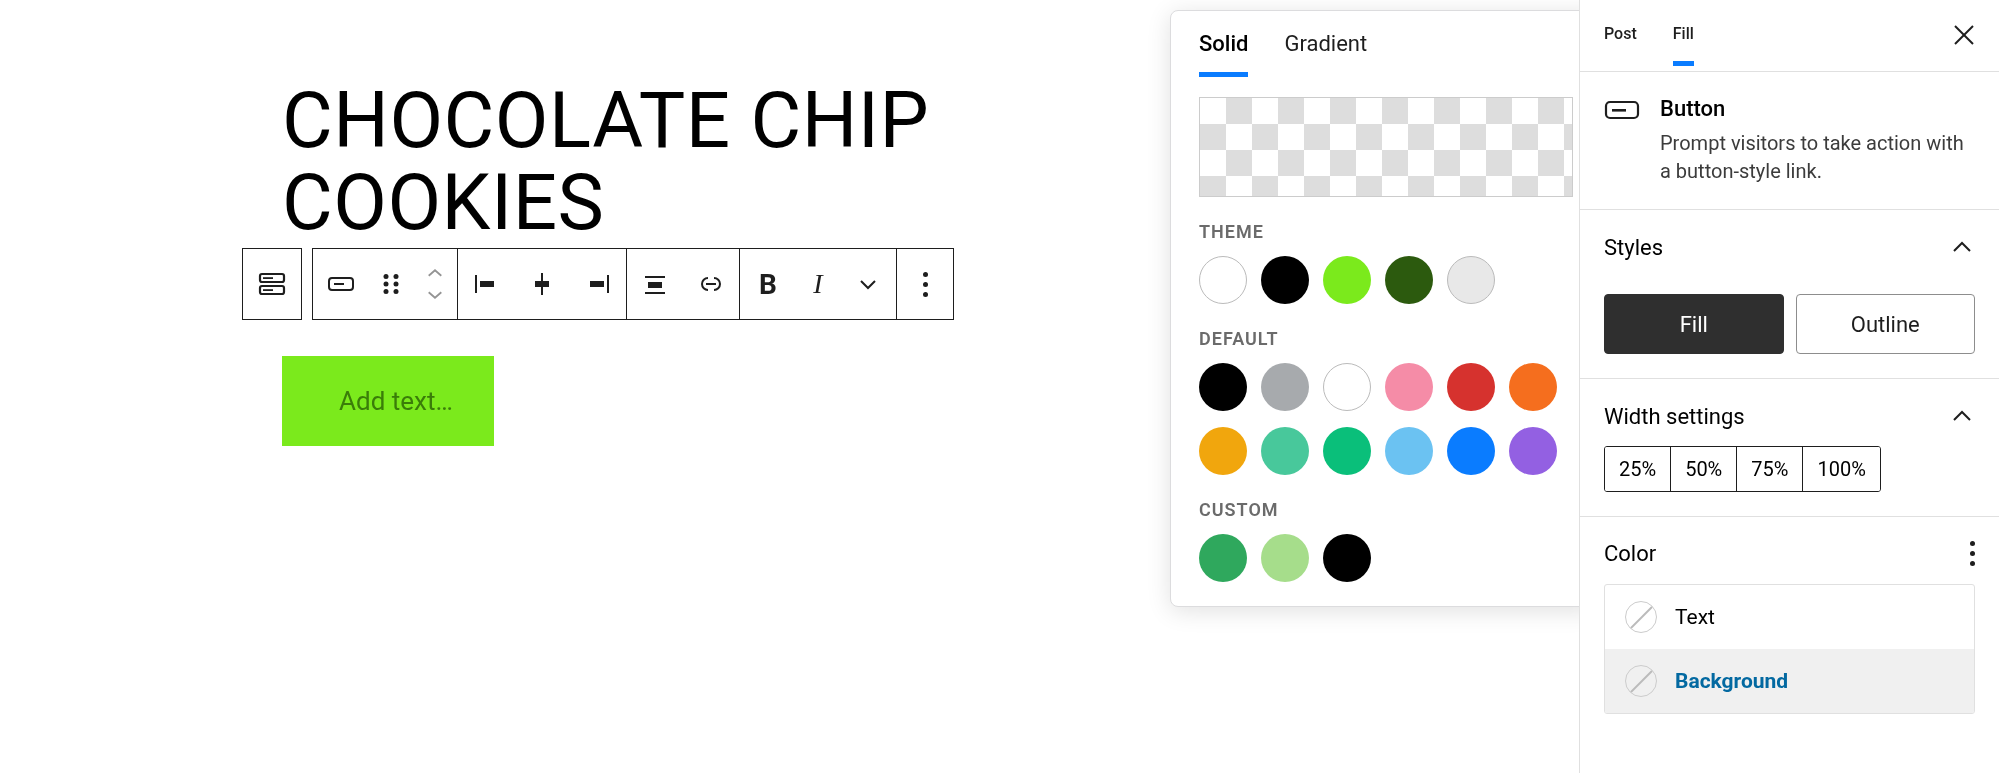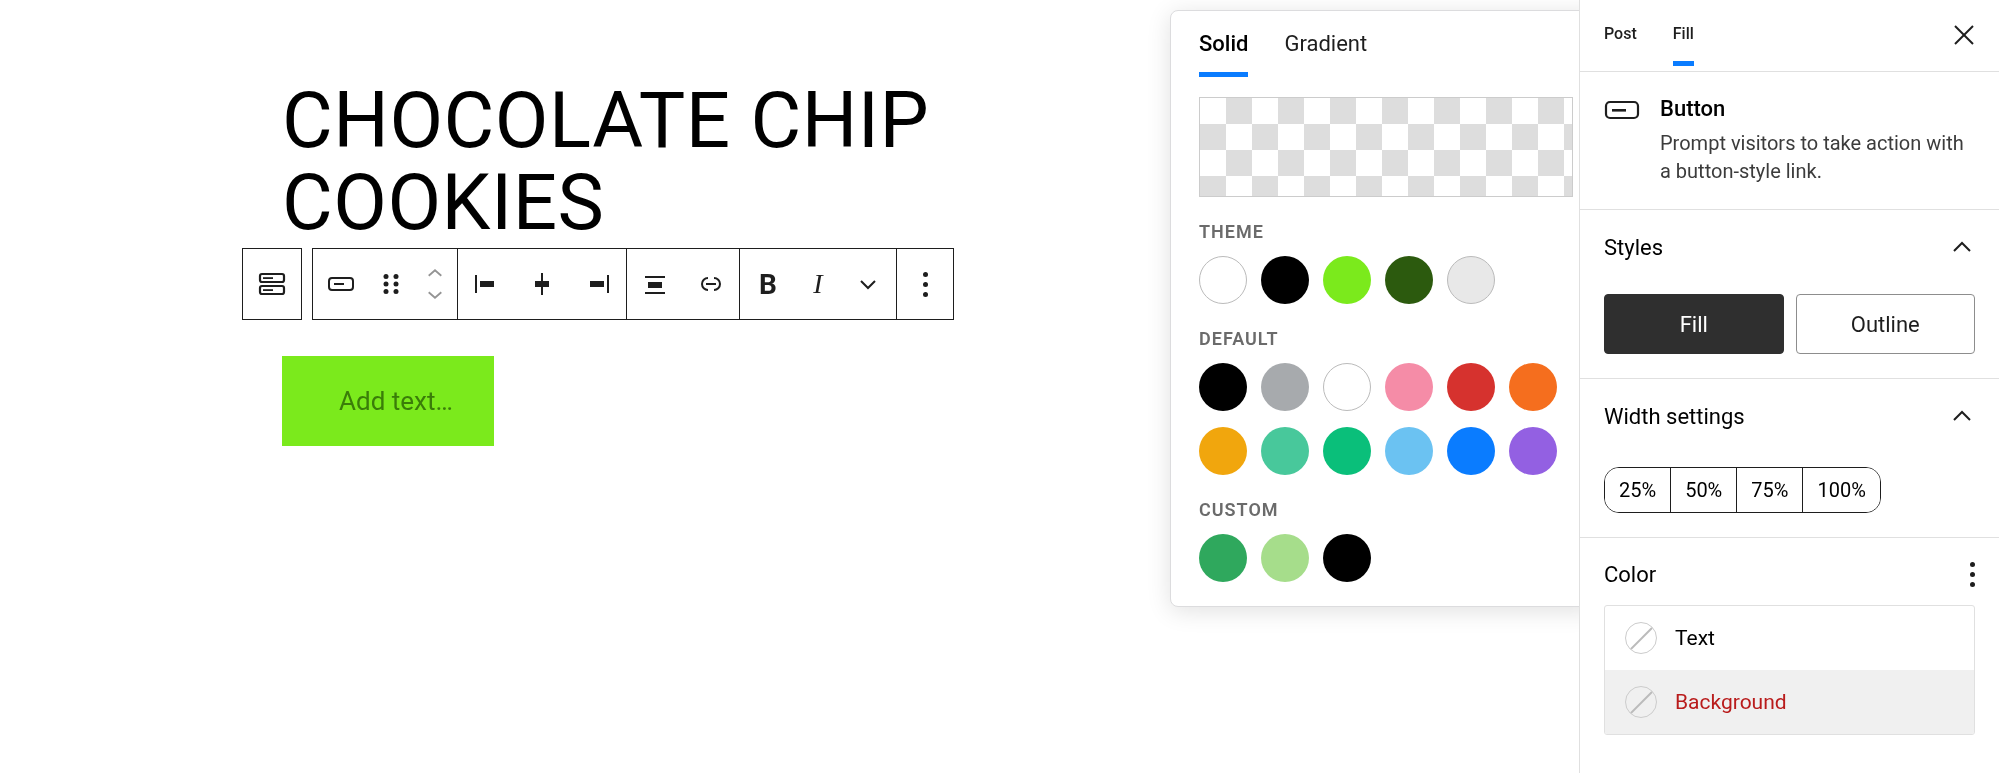--- a/index.html
+++ b/index.html
@@ -64,31 +64,31 @@
   .ss-panel-head h3 { font-size:22px; font-weight:400; }
   .ss-panel-head svg { width:26px; height:26px; stroke:#1e1e1e; stroke-width:2; fill:none; }
   .ss-panel-head .kebab { display:flex; flex-direction:column; gap:5px;}
   .ss-panel-head .kebab span{ width:5px;height:5px;border-radius:50%;background:#1e1e1e;}
 
   .style-buttons { display:flex; gap:12px; margin-top:22px; }
   .style-btn { flex:1; height:60px; font-size:22px; border-radius:4px; cursor:pointer;margin-top:12px; }
   .style-btn.fill { background:#2f2f2f; border:1px solid #2f2f2f; color:#fff; }
   .style-btn.outline { background:#fff; border:1px solid #8d8d8d; color:#1e1e1e; }
 
-  .width-group { display:inline-flex; margin-top:38px; border:1px solid #1e1e1e; border-radius:15px; overflow:hidden;}
+  .width-group { display:inline-flex; margin-top:17px; border:1px solid #1e1e1e; border-radius:3px; overflow:hidden;}
   .width-btn { padding:10px 14px; font-size:20px; background:#fff; border:none; border-right:1px solid #1e1e1e; cursor:pointer;}
   .width-btn:last-child { border-right:none; }
 
   .color-list { margin-top:18px; border:1px solid #e0e0e0; border-radius:3px; overflow:hidden;}
   .color-row { display:flex; align-items:center; gap:18px; padding:16px 20px; cursor:pointer;}
   .color-row.active { background:#f0f0f0; }
   .color-row .sw { width:32px; height:32px; border-radius:50%; border:1px solid #ccc; position:relative; overflow:hidden;}
   .color-row .sw.slash::after { content:""; position:absolute; left:-4px; right:-4px; top:50%; border-top:2px solid #bbb; transform:rotate(-45deg);}
   .color-row span { font-size:21px; }
-  .color-row.active span { color:#b91c1c; font-weight:400;}
+  .color-row.active span { color:#0369a1; font-weight:700;}
 </style>
 </head>
 <body>
 
 <div class="editor-canvas">
   <h1 class="post-title">CHOCOLATE CHIP COOKIES</h1>
 </div>
 
 <div class="block-toolbar-wrap">
   <div class="toolbar-stub">

